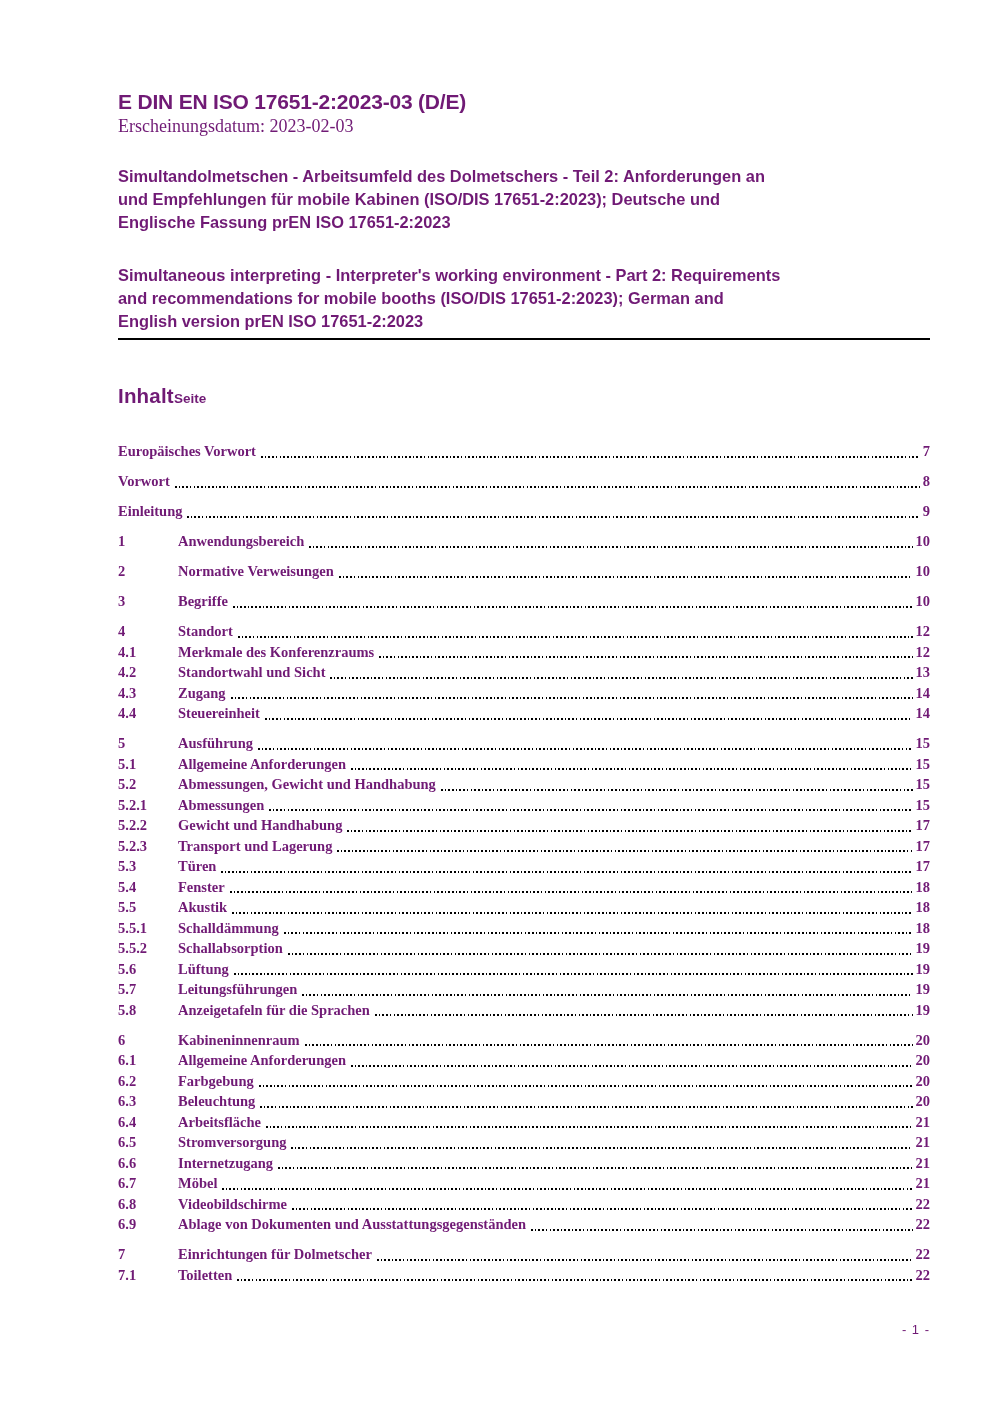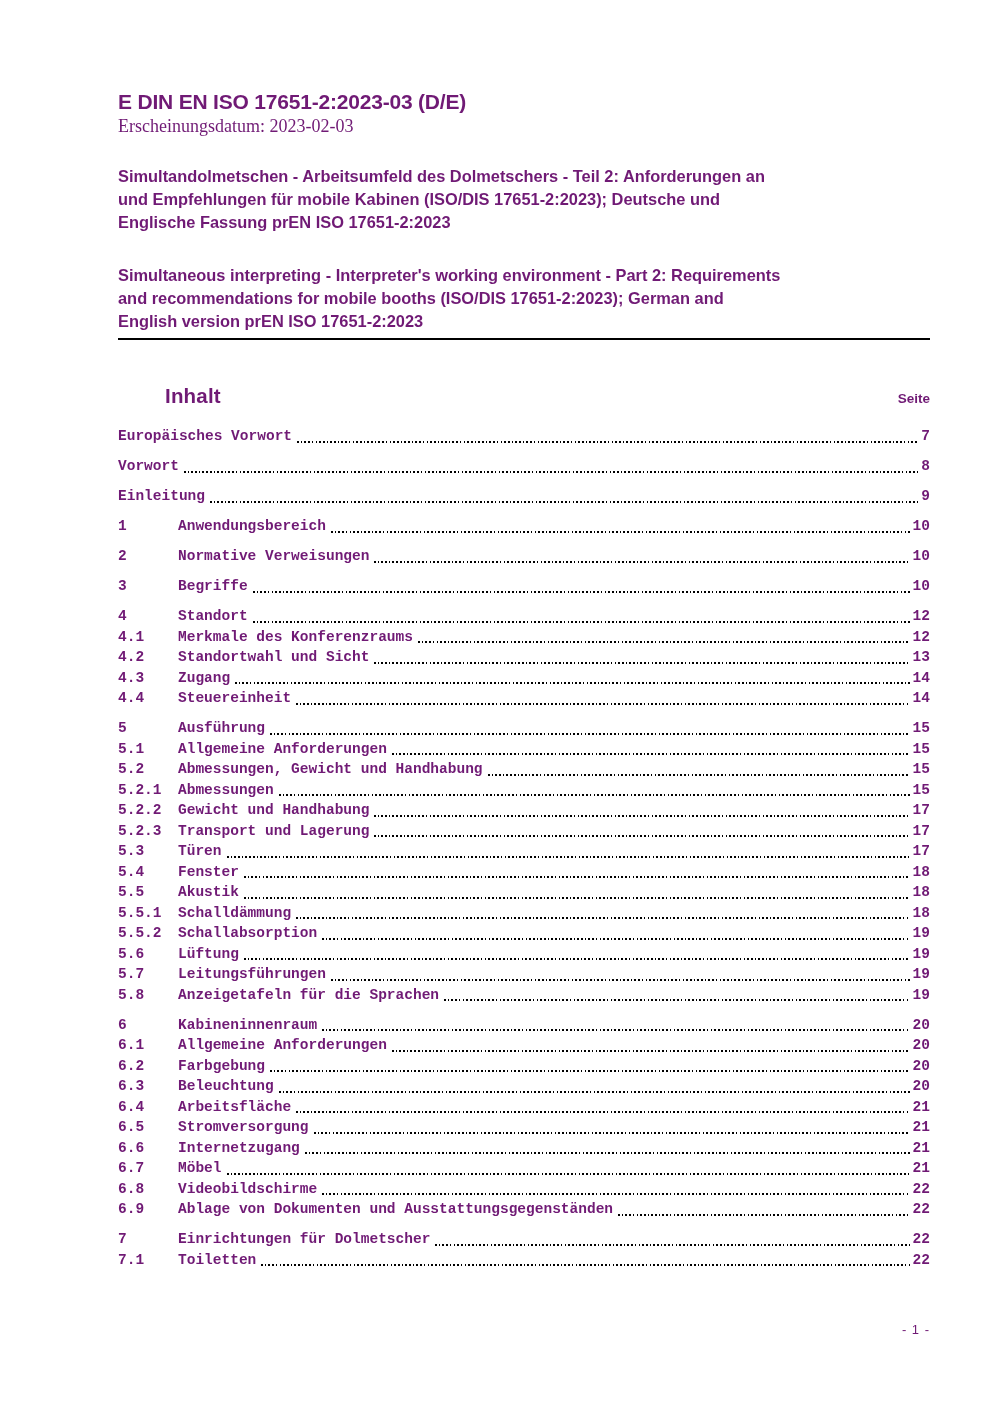--- a/index.html
+++ b/index.html
@@ -34,37 +34,36 @@
     margin-top: 30px;
     white-space: pre-line;
   }
   .header-rule {
     border: none;
     border-top: 2px solid #000000;
     margin-top: 5px;
   }
   .toc-header {
     display: flex;
-    justify-content: space-between;
+    justify-content: flex-start;
     align-items: baseline;
     margin-top: 44px;
-    margin-left: 47px;
   }
   .toc-heading {
     font-size: 20.5px;
     font-weight: bold;
     letter-spacing: 0.2px;
   }
   .toc-page-label {
     font-size: 13.5px;
     font-weight: bold;
   }
   .toc-list {
-    margin-top: 18px;
-    font-family: Liberation Mono, monospace;
+    margin-top: 33px;
+    font-family: Liberation Serif, serif;
     font-weight: bold;
     font-size: 14.5px;
   }
   .toc-row {
     display: flex;
     align-items: baseline;
     line-height: 20.5px;
   }
   .toc-row.gap { margin-top: 9.5px; }
   .toc-num {

